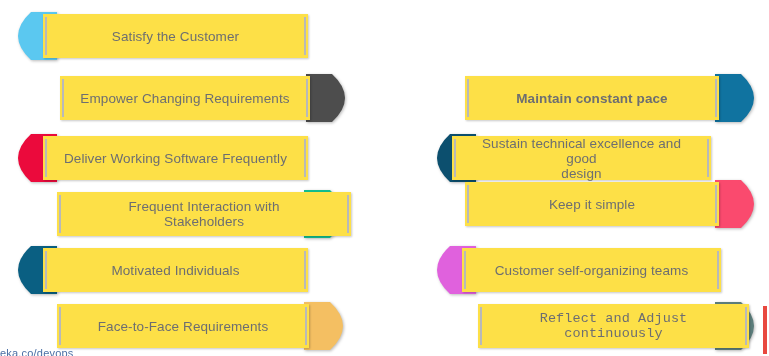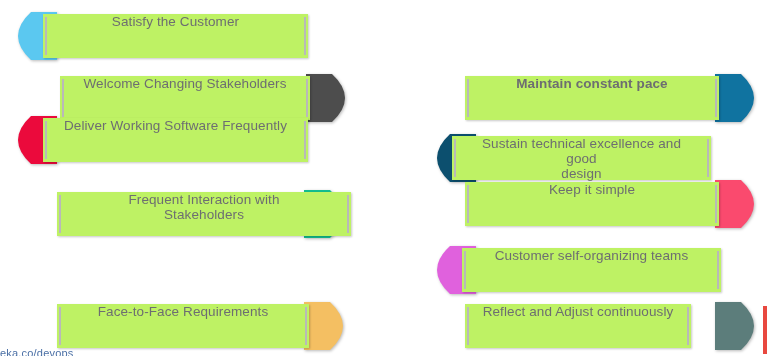--- a/index.html
+++ b/index.html
@@ -36,23 +36,24 @@
     left: 0;
     width: 385px;
     height: 56px;
   }
 
   
   .plate {
     position: absolute;
     top: 6px;
     height: 44px;
-    background: #bef264;
+    background: #fde047;
     box-shadow: 1px 1px 2px rgba(0,0,0,0.22);
     display: flex;
+    align-items: center;
     justify-content: center;
     box-sizing: border-box;
   }
   .plate .edge-l {
     position: absolute;
     left: 2px; top: 3px; bottom: 3px;
     width: 2px;
     background: #b9b9b9;
   }
   .plate .edge-r {
@@ -119,24 +120,24 @@
       </div>
       <div class="row" style="top: 70px;">
         <div class="arrow" style="left: 306px;">
           <svg viewBox="0 0 40 56">
             <path d="M0 4 L0 52 L26 52 Q 39 40 39 28 Q 39 16 26 4 Z" fill="#4d4d4d"></path>
           </svg>
         </div>
         <div class="plate" style="left: 60px; width: 250px;">
           <div class="edge-l"></div>
           <div class="edge-r"></div>
-          <div class="txt">Welcome Changing Stakeholders</div>
-        </div>
-      </div>
-      <div class="row" style="top: 112px;">
+          <div class="txt">Empower Changing Requirements</div>
+        </div>
+      </div>
+      <div class="row" style="top: 130px;">
         <div class="arrow" style="left: 17px;">
           <svg viewBox="0 0 40 56">
             <path d="M40 4 L40 52 L14 52 Q 1 40 1 28 Q 1 16 14 4 Z" fill="#eb0a3c"></path>
           </svg>
         </div>
         <div class="plate" style="left: 43px; width: 265px;">
           <div class="edge-l"></div>
           <div class="edge-r"></div>
           <div class="txt">Deliver Working Software Frequently</div>
         </div>
@@ -145,20 +146,32 @@
         <div class="arrow" style="left: 304px;">
           <svg viewBox="0 0 40 56">
             <path d="M0 4 L0 52 L26 52 Q 39 40 39 28 Q 39 16 26 4 Z" fill="#13bd8f"></path>
           </svg>
         </div>
         <div class="plate" style="left: 57px; width: 294px;">
           <div class="edge-l"></div>
           <div class="edge-r"></div>
           <div class="txt">Frequent Interaction with
 Stakeholders</div>
+        </div>
+      </div>
+      <div class="row" style="top: 242px;">
+        <div class="arrow" style="left: 17px;">
+          <svg viewBox="0 0 40 56">
+            <path d="M40 4 L40 52 L14 52 Q 1 40 1 28 Q 1 16 14 4 Z" fill="#0a5f82"></path>
+          </svg>
+        </div>
+        <div class="plate" style="left: 43px; width: 265px;">
+          <div class="edge-l"></div>
+          <div class="edge-r"></div>
+          <div class="txt">Motivated Individuals</div>
         </div>
       </div>
       <div class="row" style="top: 298px;">
         <div class="arrow" style="left: 304px;">
           <svg viewBox="0 0 40 56">
             <path d="M0 4 L0 52 L26 52 Q 39 40 39 28 Q 39 16 26 4 Z" fill="#f4bf62"></path>
           </svg>
         </div>
         <div class="plate" style="left: 57px; width: 252px;">
           <div class="edge-l"></div>
@@ -216,21 +229,21 @@
           <div class="edge-r"></div>
           <div class="txt">Customer self-organizing teams</div>
         </div>
       </div>
       <div class="row" style="top: 298px;">
         <div class="arrow" style="left: 331px;">
           <svg viewBox="0 0 40 56">
             <path d="M0 4 L0 52 L26 52 Q 39 40 39 28 Q 39 16 26 4 Z" fill="#5c7d7b"></path>
           </svg>
         </div>
-        <div class="plate" style="left: 81px; width: 226px;">
+        <div class="plate" style="left: 94px; width: 271px; font-family: Liberation Mono, monospace;">
           <div class="edge-l"></div>
           <div class="edge-r"></div>
           <div class="txt">Reflect and Adjust continuously</div>
         </div>
       </div>
     </div>
     <div class="red-bar" style="left: 763px; top: 306px; width: 4px; height: 48px; background: rgb(232, 72, 63);"></div>
   </div>
 
 <div class="footer-url" style="color: rgb(74, 111, 165);">eka.co/devops</div>

